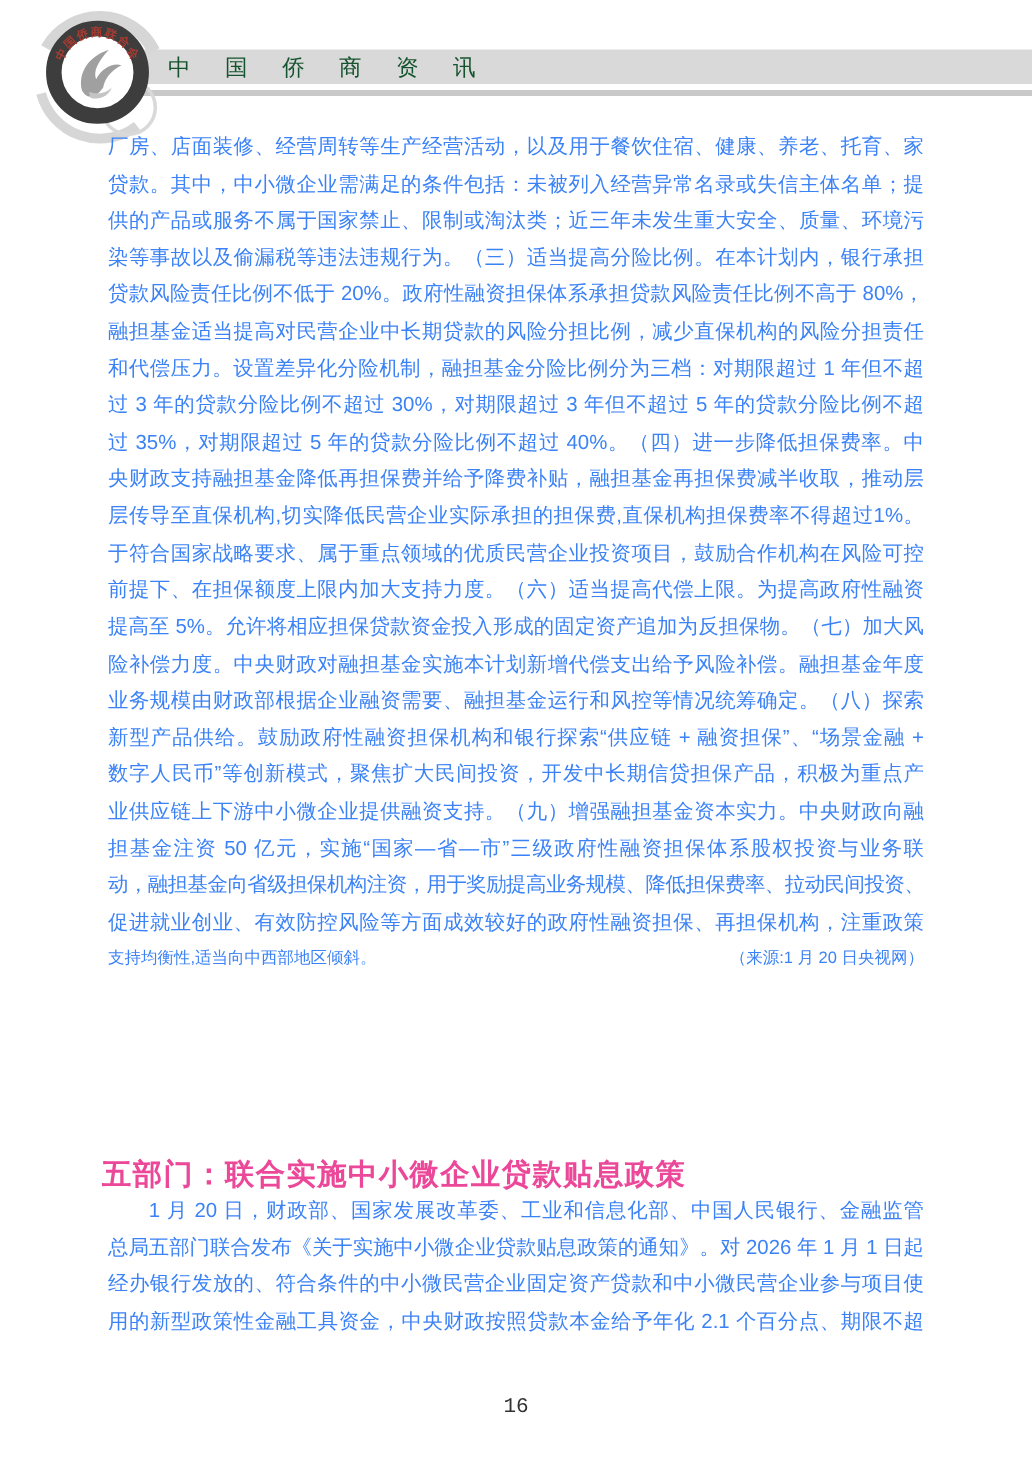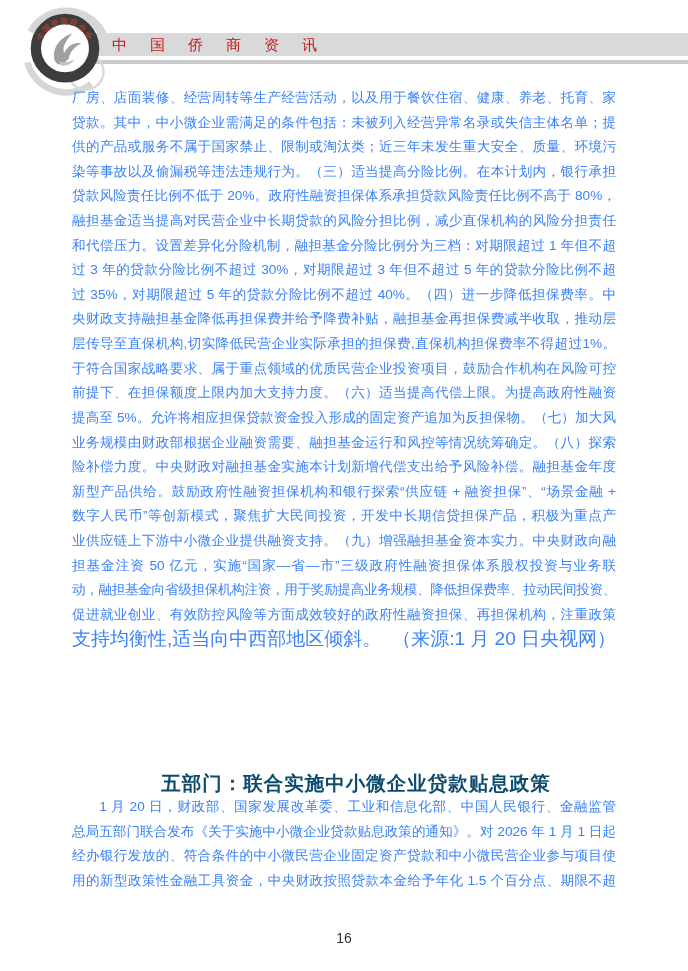--- a/index.html
+++ b/index.html
@@ -2,42 +2,42 @@
 <html><head>
 <meta charset="utf-8">
 <style>
   html,body{margin:0;padding:0;background:#ffffff;}
   body{width:688px;height:971px;font-family:"Liberation Sans",sans-serif;}
   .page{position:relative;width:688px;height:971px;background:#ffffff;overflow:hidden;}
 
   
   .banner-bar{position:absolute;left:94px;top:33px;width:594px;height:23px;background:#d9d9d9;}
   .banner-underline{position:absolute;left:94px;top:60px;width:594px;height:4px;background:#c9c9c9;}
-  .banner-title{position:absolute;left:112px;top:36px;font-size:15px;color:#b91c1c;
+  .banner-title{position:absolute;left:112px;top:36px;font-size:15px;color:#14532d;
                 letter-spacing:23px;white-space:nowrap;}
   .logo{position:absolute;left:18px;top:4px;width:94px;height:94px;}
 
   
   .para{position:absolute;left:72px;width:544px;color:#3b82f6;}
   .para1{top:86px;}
   .para2{top:795px;}
   .line{height:24.62px;line-height:24.62px;font-size:13.6px;
         text-align:justify;text-align-last:justify;overflow:hidden;}
   .line.tight{letter-spacing:-0.4px;}
   .line.indent{text-indent:2em;}
-  .line-last{height:24.62px;line-height:24.62px;font-size:19px;display:flex;
+  .line-last{height:24.62px;line-height:24.62px;font-size:11px;display:flex;
              justify-content:space-between;overflow:hidden;}
 
   
-  .section-title{position:absolute;left:84px;top:752px;width:544px;height:30px;line-height:30px;
-                 text-align:center;font-size:19.5px;font-weight:bold;color:#0c4a6e;letter-spacing:1px;}
+  .section-title{position:absolute;left:68px;top:752px;width:544px;height:30px;line-height:30px;
+                 font-size:19.5px;font-weight:bold;color:#ec4899;letter-spacing:1px;}
 
   
   .page-number{position:absolute;left:0;top:930px;width:688px;text-align:center;
-               font-family:Liberation Sans, sans-serif;font-size:14px;color:#333333;}
+               font-family:Liberation Mono, monospace;font-size:14px;color:#333333;}
 </style>
 </head>
 <body>
 
 <div class="page">
 
   <div class="banner-bar"></div>
   <div class="banner-underline"></div>
   <div class="banner-title">中国侨商资讯</div>
 
@@ -74,38 +74,38 @@
     <div class="line">贷款风险责任比例不低于 20%。政府性融资担保体系承担贷款风险责任比例不高于 80%，</div>
     <div class="line">融担基金适当提高对民营企业中长期贷款的风险分担比例，减少直保机构的风险分担责任</div>
     <div class="line">和代偿压力。设置差异化分险机制，融担基金分险比例分为三档：对期限超过 1 年但不超</div>
     <div class="line">过 3 年的贷款分险比例不超过 30%，对期限超过 3 年但不超过 5 年的贷款分险比例不超</div>
     <div class="line">过 35%，对期限超过 5 年的贷款分险比例不超过 40%。（四）进一步降低担保费率。中</div>
     <div class="line">央财政支持融担基金降低再担保费并给予降费补贴，融担基金再担保费减半收取，推动层</div>
     <div class="line">层传导至直保机构,切实降低民营企业实际承担的担保费,直保机构担保费率不得超过1%。</div>
     <div class="line">于符合国家战略要求、属于重点领域的优质民营企业投资项目，鼓励合作机构在风险可控</div>
     <div class="line">前提下、在担保额度上限内加大支持力度。（六）适当提高代偿上限。为提高政府性融资</div>
     <div class="line">提高至 5%。允许将相应担保贷款资金投入形成的固定资产追加为反担保物。（七）加大风</div>
+    <div class="line">险补偿力度。中央财政对融担基金实施本计划新增代偿支出给予风险补偿。融担基金年度</div>
     <div class="line">业务规模由财政部根据企业融资需要、融担基金运行和风控等情况统筹确定。（八）探索</div>
-    <div class="line">险补偿力度。中央财政对融担基金实施本计划新增代偿支出给予风险补偿。融担基金年度</div>
     <div class="line">新型产品供给。鼓励政府性融资担保机构和银行探索“供应链 + 融资担保”、“场景金融 +</div>
     <div class="line">数字人民币”等创新模式，聚焦扩大民间投资，开发中长期信贷担保产品，积极为重点产</div>
     <div class="line">业供应链上下游中小微企业提供融资支持。（九）增强融担基金资本实力。中央财政向融</div>
     <div class="line">担基金注资 50 亿元，实施“国家—省—市”三级政府性融资担保体系股权投资与业务联</div>
     <div class="line tight">动，融担基金向省级担保机构注资，用于奖励提高业务规模、降低担保费率、拉动民间投资、</div>
     <div class="line">促进就业创业、有效防控风险等方面成效较好的政府性融资担保、再担保机构，注重政策</div>
     <div class="line-last">
       <span>支持均衡性,适当向中西部地区倾斜。</span>
       <span>（来源:1 月 20 日央视网）</span>
     </div>
   </section>
 
   <h2 class="section-title">五部门：联合实施中小微企业贷款贴息政策</h2>
 
   <section class="para para2">
     <div class="line indent">1 月 20 日，财政部、国家发展改革委、工业和信息化部、中国人民银行、金融监管</div>
     <div class="line">总局五部门联合发布《关于实施中小微企业贷款贴息政策的通知》。对 2026 年 1 月 1 日起</div>
     <div class="line">经办银行发放的、符合条件的中小微民营企业固定资产贷款和中小微民营企业参与项目使</div>
-    <div class="line">用的新型政策性金融工具资金，中央财政按照贷款本金给予年化 1.5 个百分点、期限不超</div>
+    <div class="line">用的新型政策性金融工具资金，中央财政按照贷款本金给予年化 2.1 个百分点、期限不超</div>
   </section>
 
   <div class="page-number">16</div>
 
 </div>
 
 </body></html>

